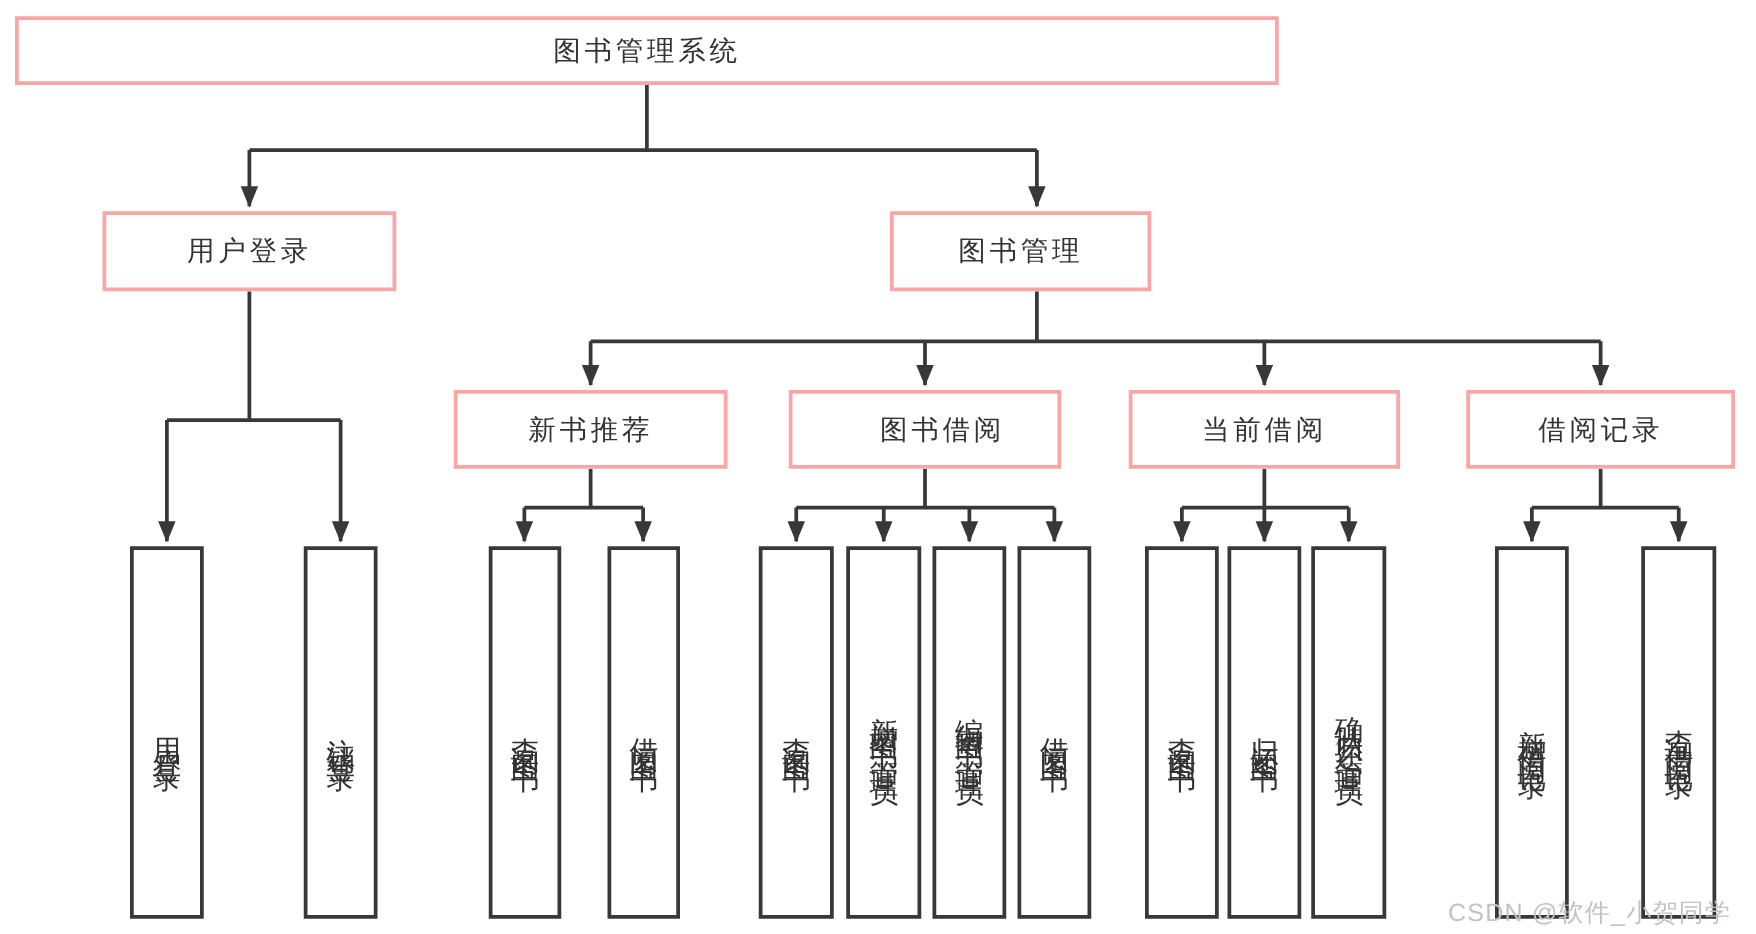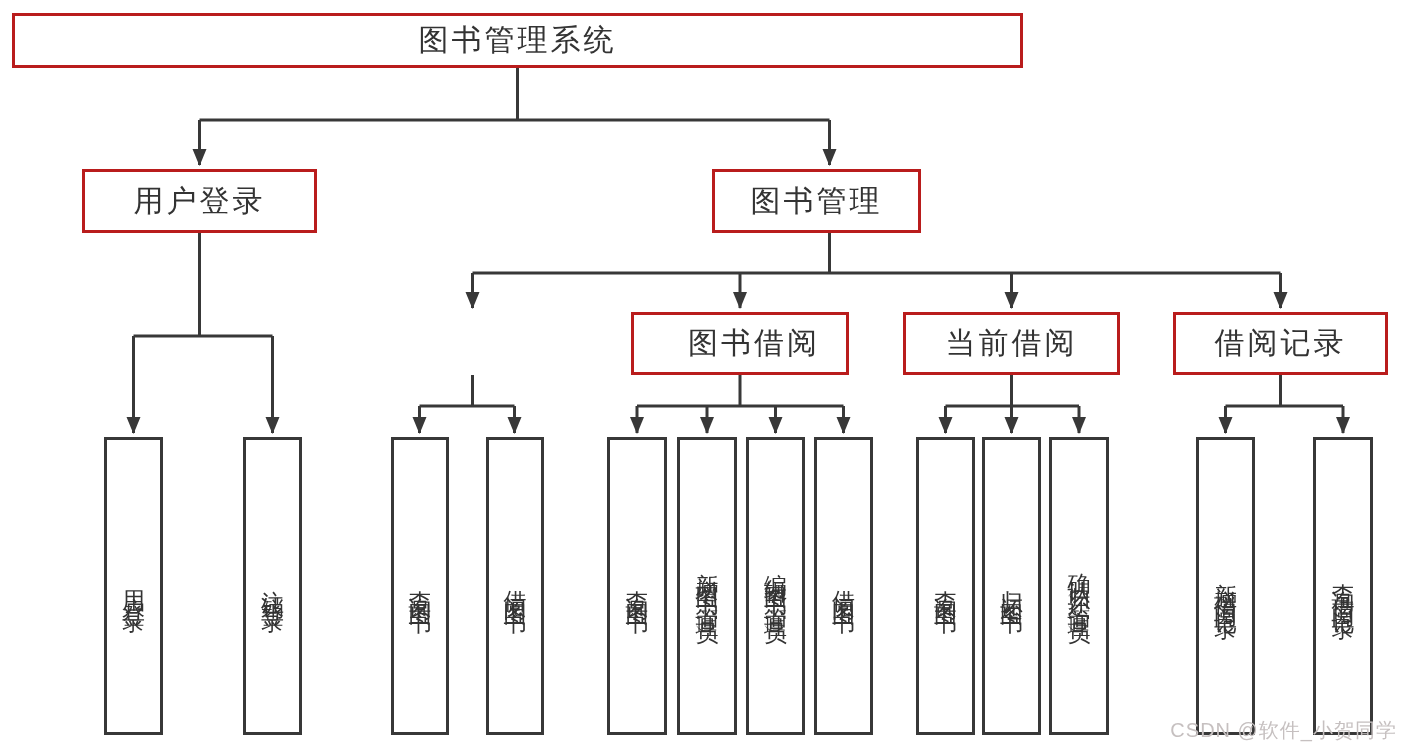--- a/index.html
+++ b/index.html
@@ -8,42 +8,42 @@
     width:1405px;height:747px;
     background:#ffffff;
     font-family:"Liberation Sans","DejaVu Sans",sans-serif;
     overflow:hidden;
   }
   #wires{position:absolute;left:0;top:0;width:1405px;height:747px;}
   .hbox{
     position:absolute;
     box-sizing:border-box;
     background:#ffffff;
-    border:3px solid #b91c1c;
+    border:3px solid #fca5a5;
     color:#333333;
     display:flex;align-items:center;justify-content:center;
-    font-size:30px;letter-spacing:3px;
+    font-size:22px;letter-spacing:3px;
     white-space:nowrap;
   }
   .vbox{
     position:absolute;
     box-sizing:border-box;
     background:#ffffff;
     border:3px solid #383838;
     color:#333333;
     writing-mode:vertical-rl;
     text-orientation:mixed;
     display:flex;align-items:center;justify-content:center;
     font-size:23px;letter-spacing:7px;
     line-height:1;
     overflow:hidden;
   }
   .watermark{
     position:absolute;
-    right:8px;bottom:3px;
+    right:20px;bottom:3px;
     font-size:20px;
     color:#c6c0c0;
     letter-spacing:1px;
     z-index:5;
     white-space:nowrap;
   }
 </style>
 </head>
 <body>
 
@@ -85,20 +85,21 @@
       <path d="M1225.5 406 V433"></path>
       <path d="M1343 406 V433"></path>
     </g>
   </svg>
 
   <div class="hbox" style="left:12px;top:13px;width:1011px;height:55px;">图书管理系统</div>
 
   <div class="hbox" style="left:82px;top:169px;width:235px;height:64px;">用户登录</div>
   <div class="hbox" style="left:712px;top:169px;width:209px;height:64px;">图书管理</div>
 
+  <div class="hbox" style="left:363px;top:312px;width:219px;height:63px;">新书推荐</div>
   <div class="hbox" style="left:631px;top:312px;width:218px;height:63px;padding-left:28px;">图书借阅</div>
   <div class="hbox" style="left:1173px;top:312px;width:215px;height:63px;">借阅记录</div>
   <div class="hbox" style="left:903px;top:312px;width:217px;height:63px;">当前借阅</div>
 
   <div class="vbox" style="left:104px;top:437px;width:59px;height:298px;">用户登录</div>
   <div class="vbox" style="left:243px;top:437px;width:59px;height:298px;">注销登录</div>
 
   <div class="vbox" style="left:391px;top:437px;width:58px;height:298px;">查询图书</div>
   <div class="vbox" style="left:486px;top:437px;width:58px;height:298px;">借阅图书</div>
 

